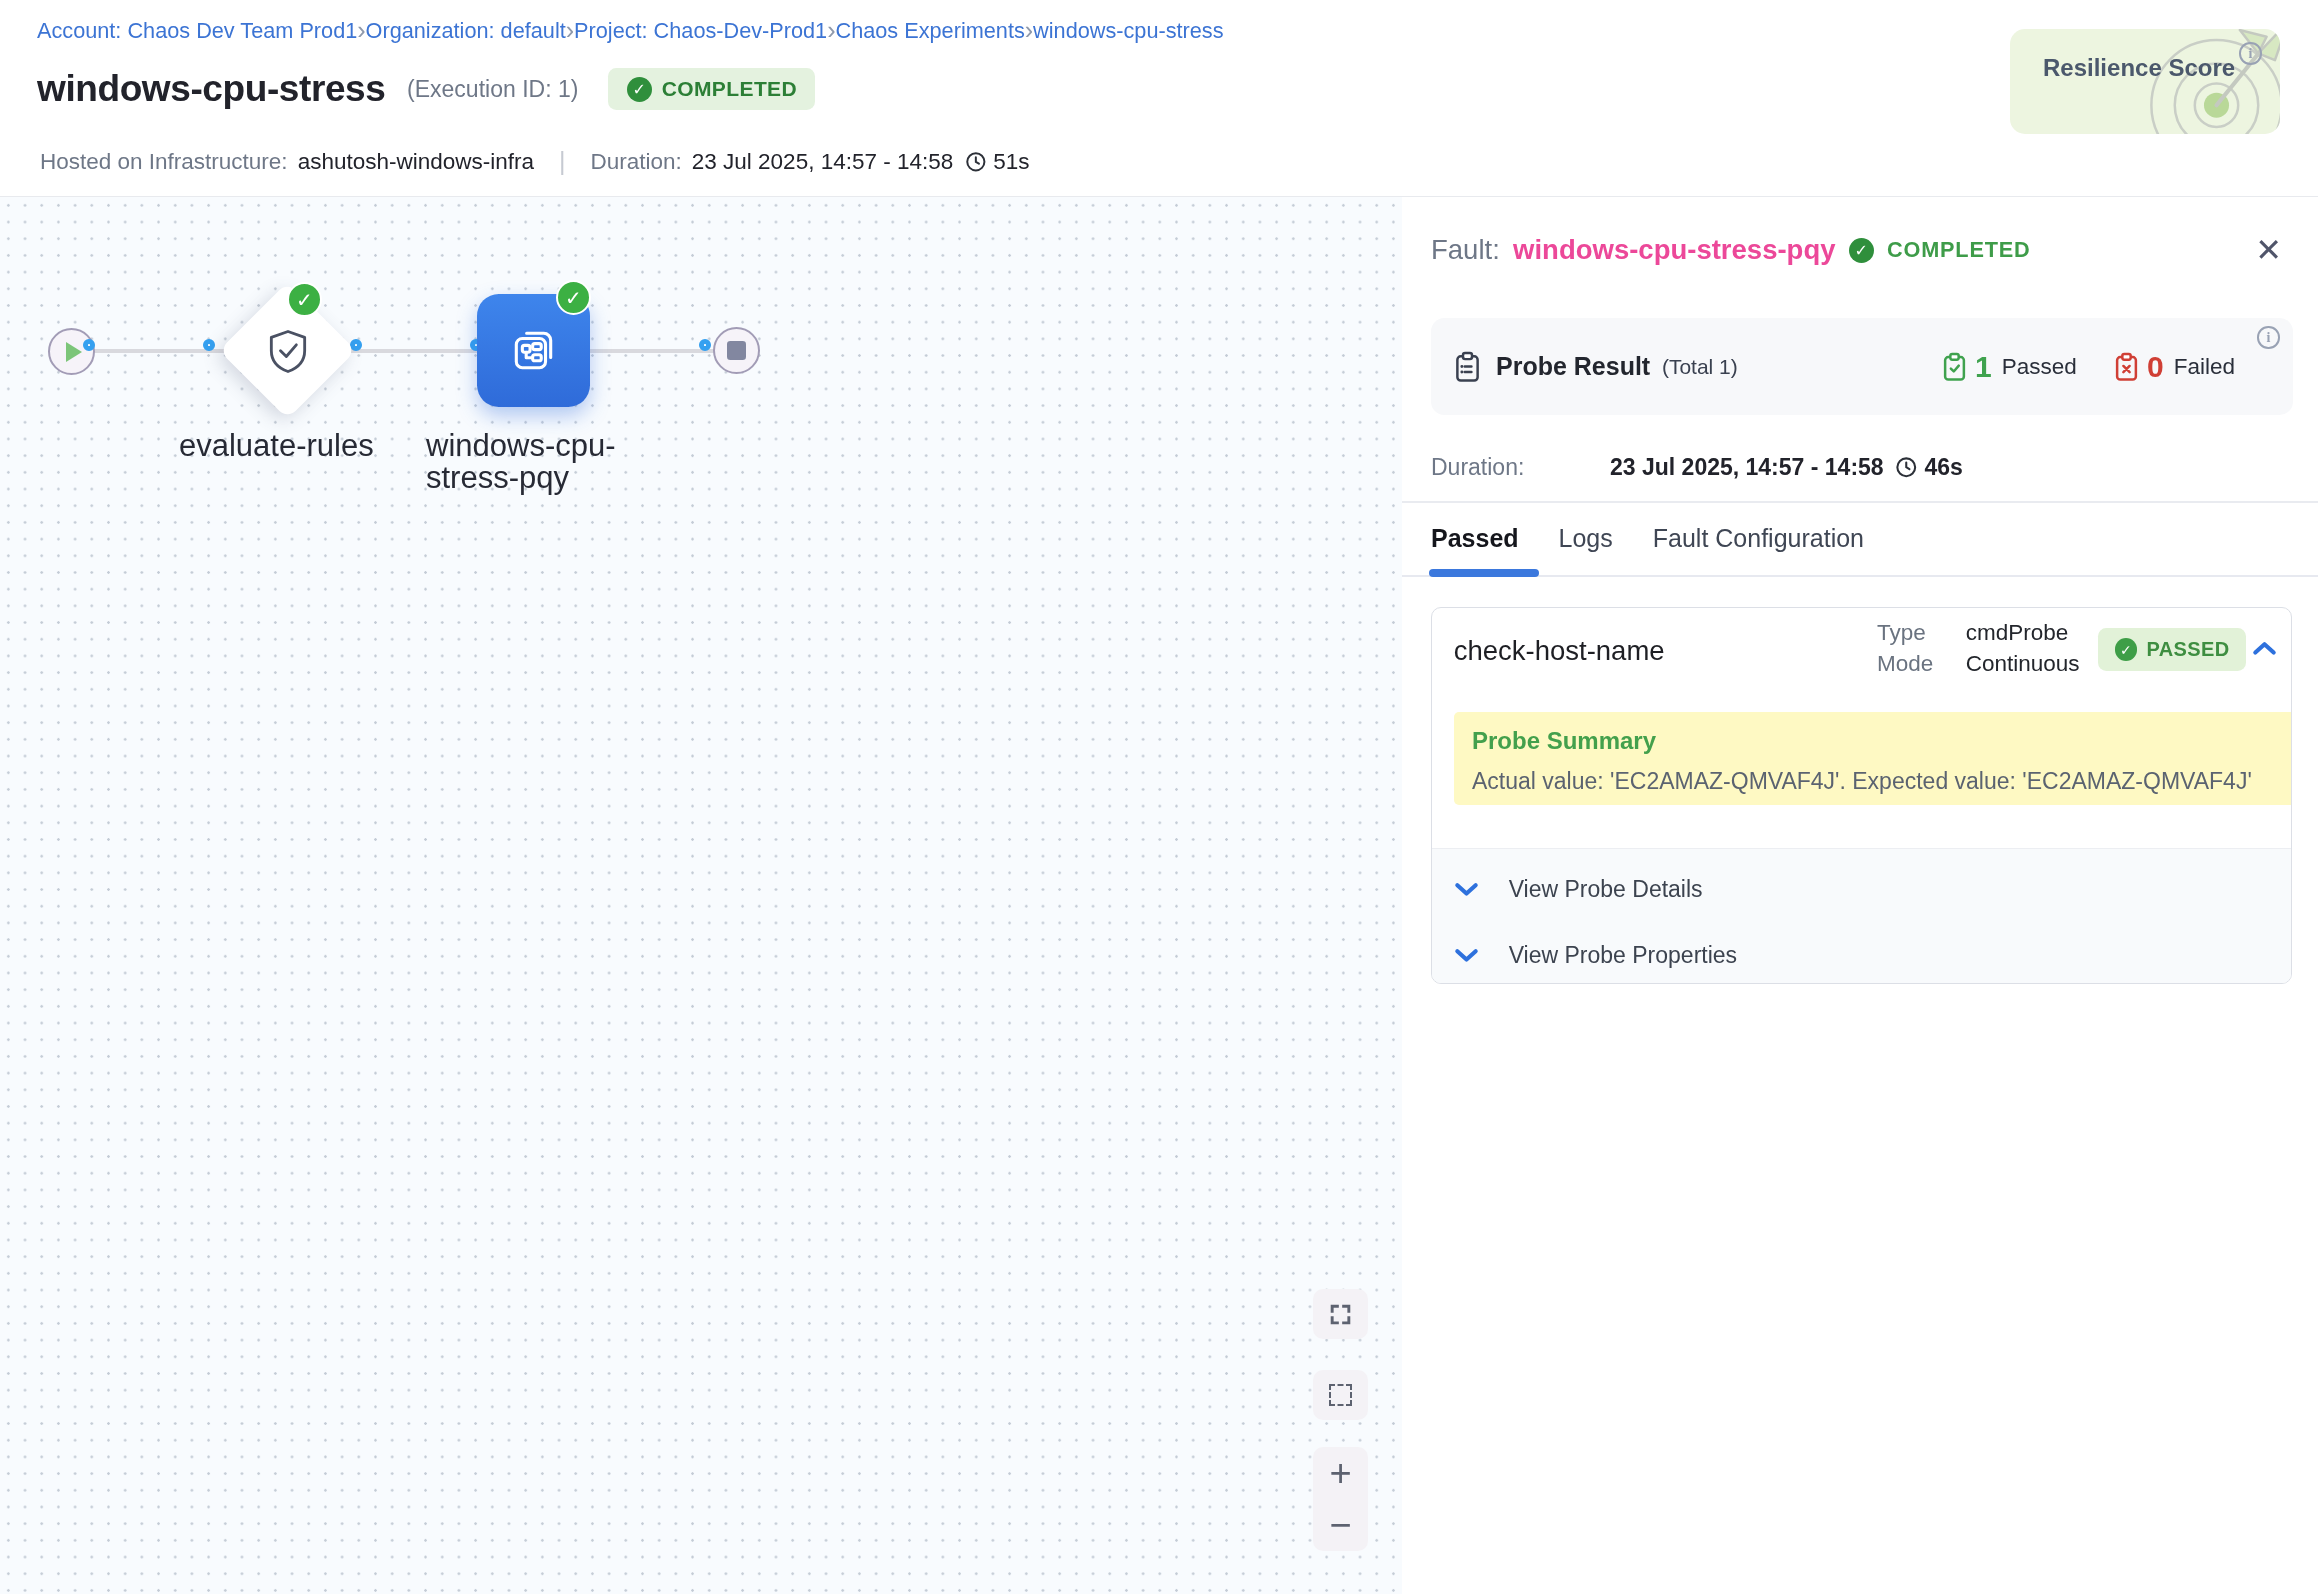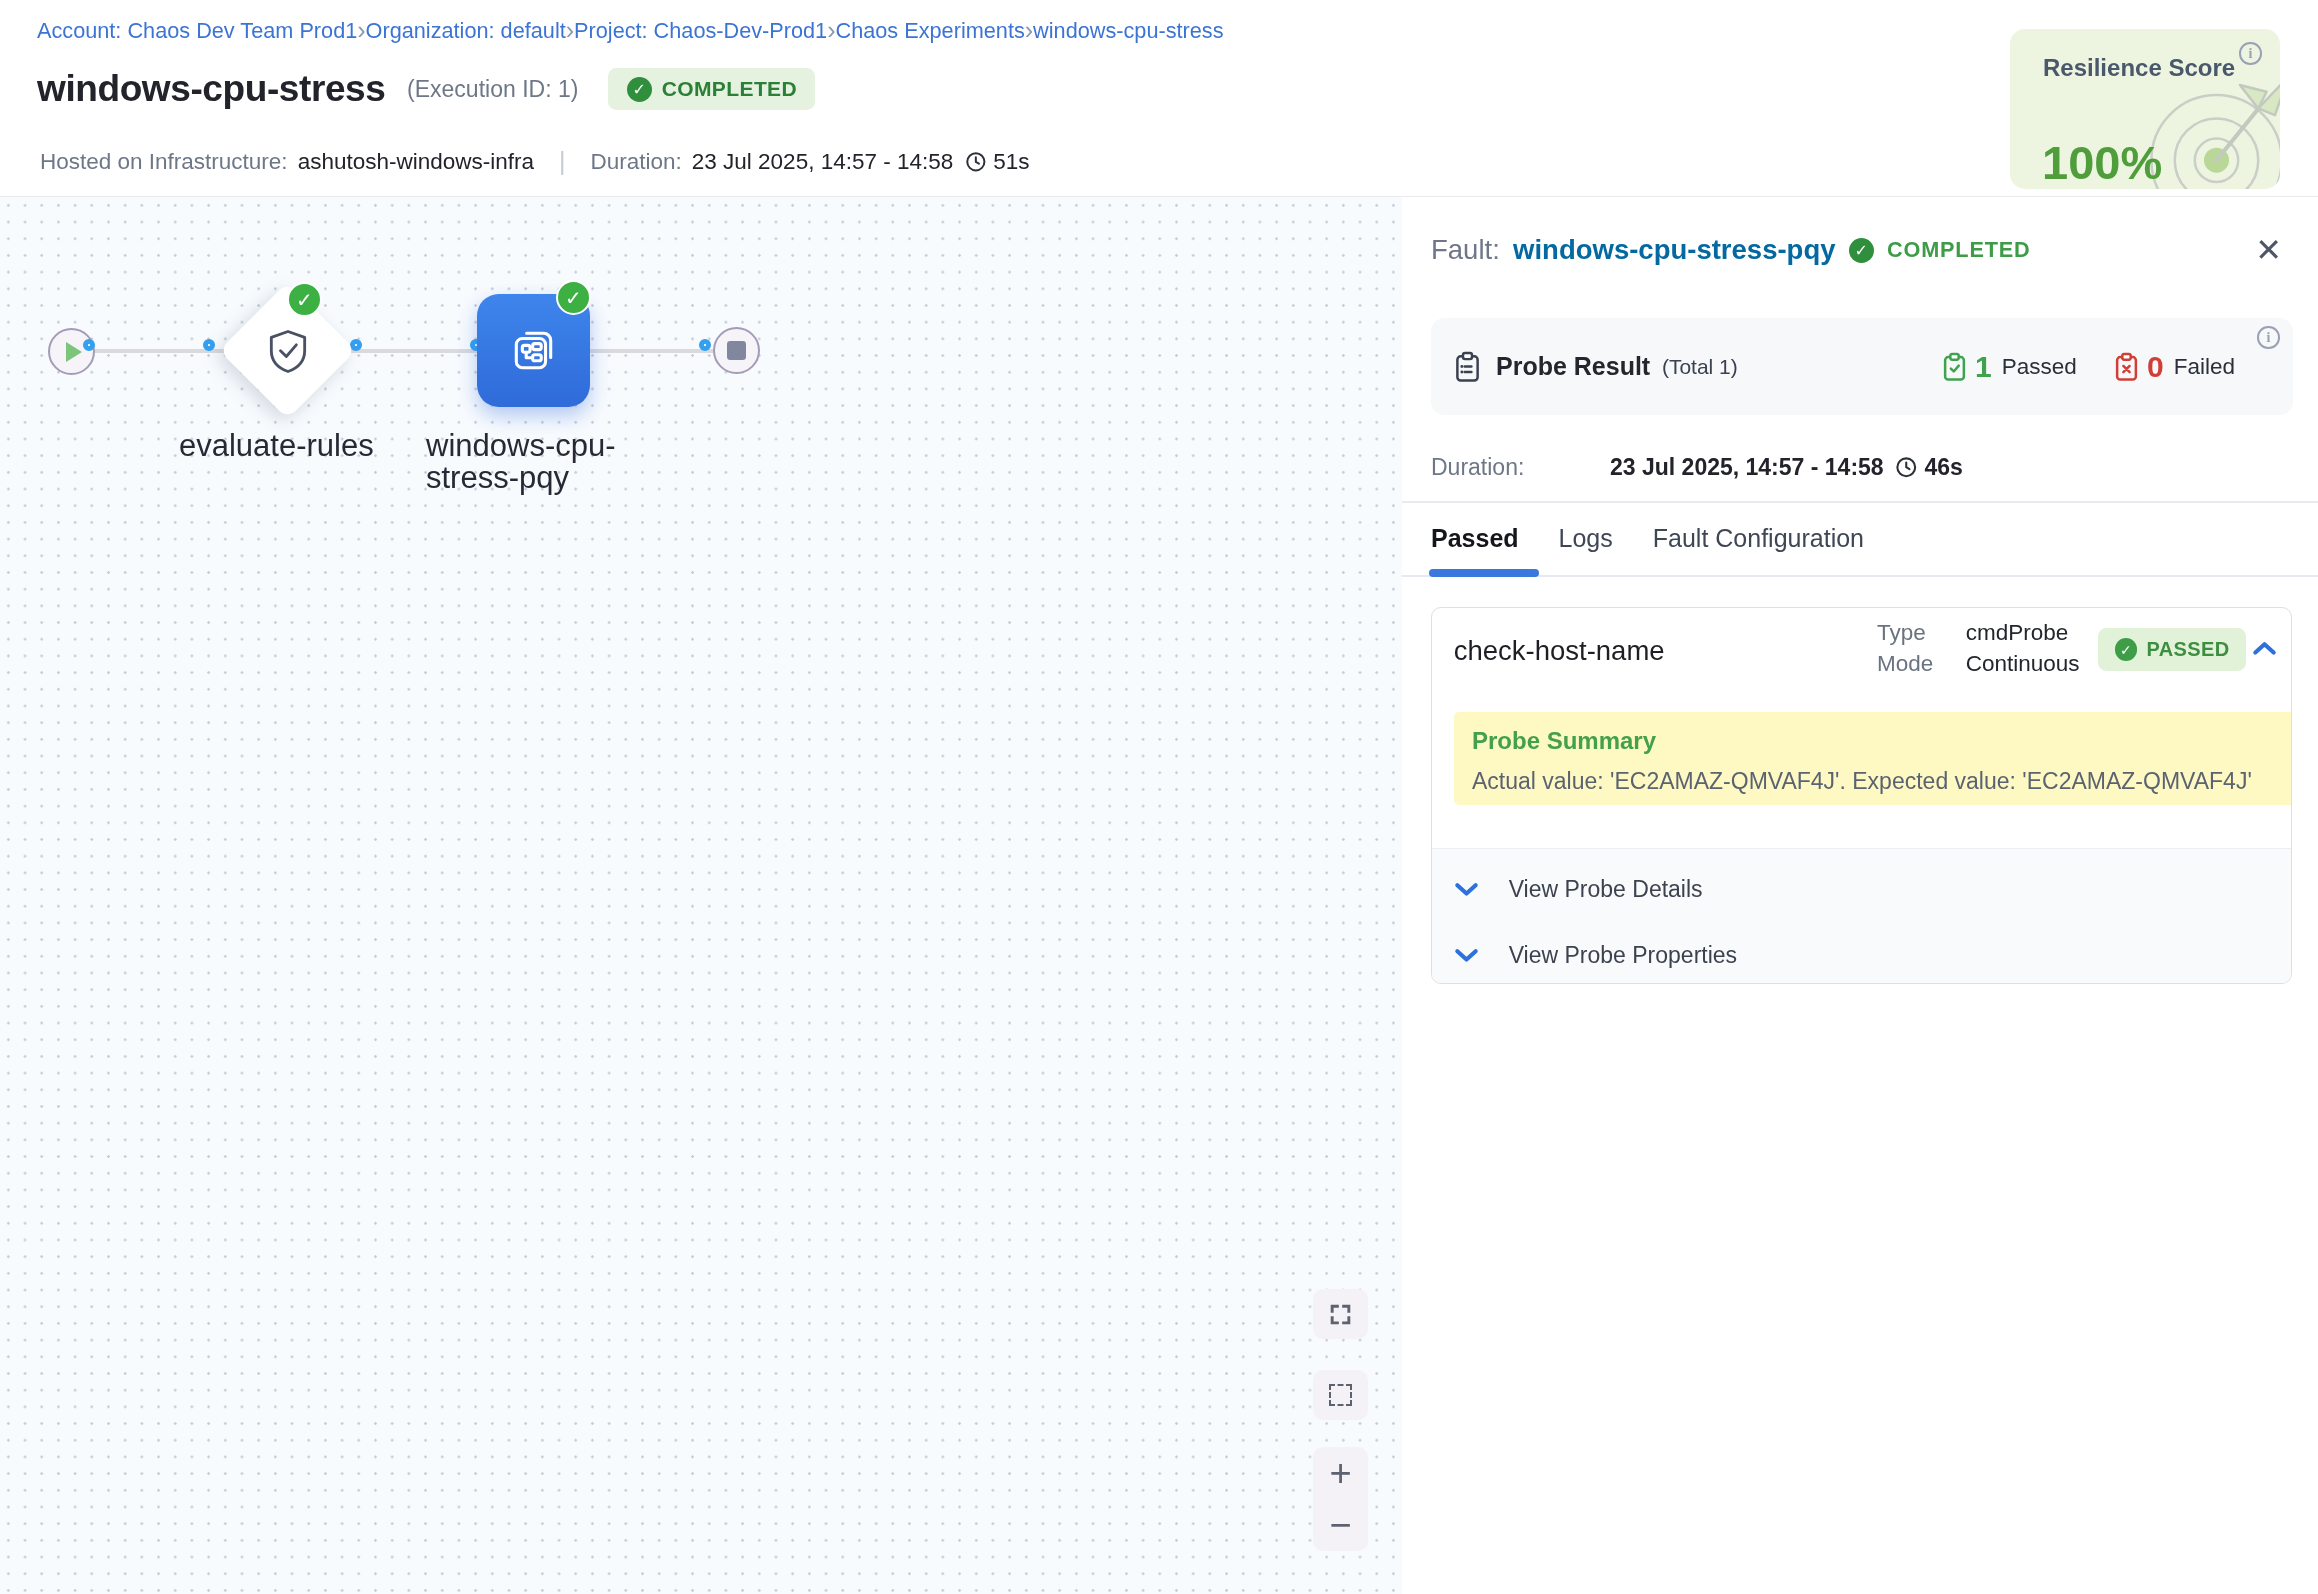--- a/index.html
+++ b/index.html
@@ -17,21 +17,21 @@
   .badge-completed { display:flex; align-items:center; gap:10px; background:#e4f2df; border-radius:8.3px; padding:8.3px 18.3px; margin-left:11.7px; }
   .badge-completed .txt { font-size:21px; font-weight:700; color:#2c7f36; letter-spacing:0.4px; }
   .check-circle { width:25px; height:25px; border-radius:50%; background:#2f8f3c; color:#fff; font-size:16px; font-weight:700; display:flex; align-items:center; justify-content:center; }
   .info-row { position:absolute; left:40px; top:147px; display:flex; align-items:center; font-size:22.5px; }
   .lbl { color:#6e7787; }
   .val { color:#22232b; margin-left:10px; }
   .vbar { color:#c6cad2; margin:0 25px; font-size:25px; }
   .clock { margin:0 6.7px 0 11.7px; }
 
   
-  .resilience { position:absolute; left:2010px; top:29px; width:270px; height:160px; background:#edf5e0; border-radius:15px; overflow:hidden; }
+  .resilience { position:absolute; left:2010px; top:29px; width:270px; height:105px; background:#edf5e0; border-radius:15px; overflow:hidden; }
   .res-title { position:absolute; left:33px; top:25px; font-size:24px; font-weight:600; color:#4b586c; }
   .res-score { position:absolute; left:32px; top:62px; font-size:47px; font-weight:700; color:#4f9e3b;margin-top:44px; }
   .info-icon { width:22.5px; height:22.5px; border-radius:50%; border:2.5px solid #99a2b4; color:#99a2b4; font-size:14px; font-weight:700; display:flex; align-items:center; justify-content:center; font-family:"Liberation Serif","DejaVu Serif",serif; }
   .res-info { position:absolute; right:18.3px; top:13.3px; }
 
   
   .canvas { position:absolute; left:0; top:197px; width:1402px; height:1397px; background-color:#f8fbfe;
     background-image:radial-gradient(circle,#c4ccd6 1.1px, transparent 1.5px); background-size:16.7px 16.7px; }
   .edge { position:absolute; left:71px; top:152px; width:665px; height:4.2px; background:#d9d9de; }
   .cdot { position:absolute; top:142px; width:11.7px; height:11.7px; background:#fff; border:5px solid #35a0f0; border-radius:50%; }
@@ -46,21 +46,21 @@
   .nlabel { position:absolute; width:217px; text-align:left; font-size:31px; color:#272a35; line-height:32px; }
   .ctl { position:absolute; left:1313px; background:#f4f2f6; border-radius:10px; display:flex; align-items:center; justify-content:center; color:#5d6270; cursor:pointer; }
   .marquee-box { width:23px; height:21.7px; border:2.5px dashed #5d6270; }
   .zoom-grp { position:absolute; left:1313px; top:1250px; width:55px; height:104px; background:#f4f2f6; border-radius:10px; display:flex; flex-direction:column; }
   .zoom-btn { flex:1; display:flex; align-items:center; justify-content:center; font-size:38px; color:#5d6270; cursor:pointer; }
 
   
   .panel { position:absolute; left:1402px; top:199px; width:917px; height:1397px; background:#fff; }
   .fault-row { position:absolute; left:29px; top:35px; display:flex; align-items:center; gap:13.3px; }
   .fault-lbl { font-size:27.5px; color:#6e7787; }
-  .fault-name { font-size:27.5px; font-weight:700; color:#0369a1; }
+  .fault-name { font-size:27.5px; font-weight:700; color:#ec4899; }
   .fault-status { font-size:21.7px; font-weight:700; color:#3e9c49; letter-spacing:0.8px; }
   .close-x { position:absolute; right:37px; top:32px; font-size:32px; color:#50556a; cursor:pointer; }
 
   .pr-card { position:absolute; left:29px; top:119px; width:862px; height:97px; background:#f7f8fa; border-radius:13.3px; }
   .pr-content { position:absolute; left:23px; top:0; right:58px; height:100%; display:flex; align-items:center; }
   .pr-title { font-size:25px; font-weight:700; color:#23262e; margin-left:15px; }
   .pr-total { font-size:21px; color:#3a4150; margin-left:11.7px; }
   .pr-count-g { font-size:30px; font-weight:700; color:#3fa24e; margin:0 10px 0 8.3px; }
   .pr-count-r { font-size:30px; font-weight:700; color:#d03f35; margin:0 10px 0 8.3px; }
   .pr-word { font-size:22.5px; color:#2a2f3a; }

